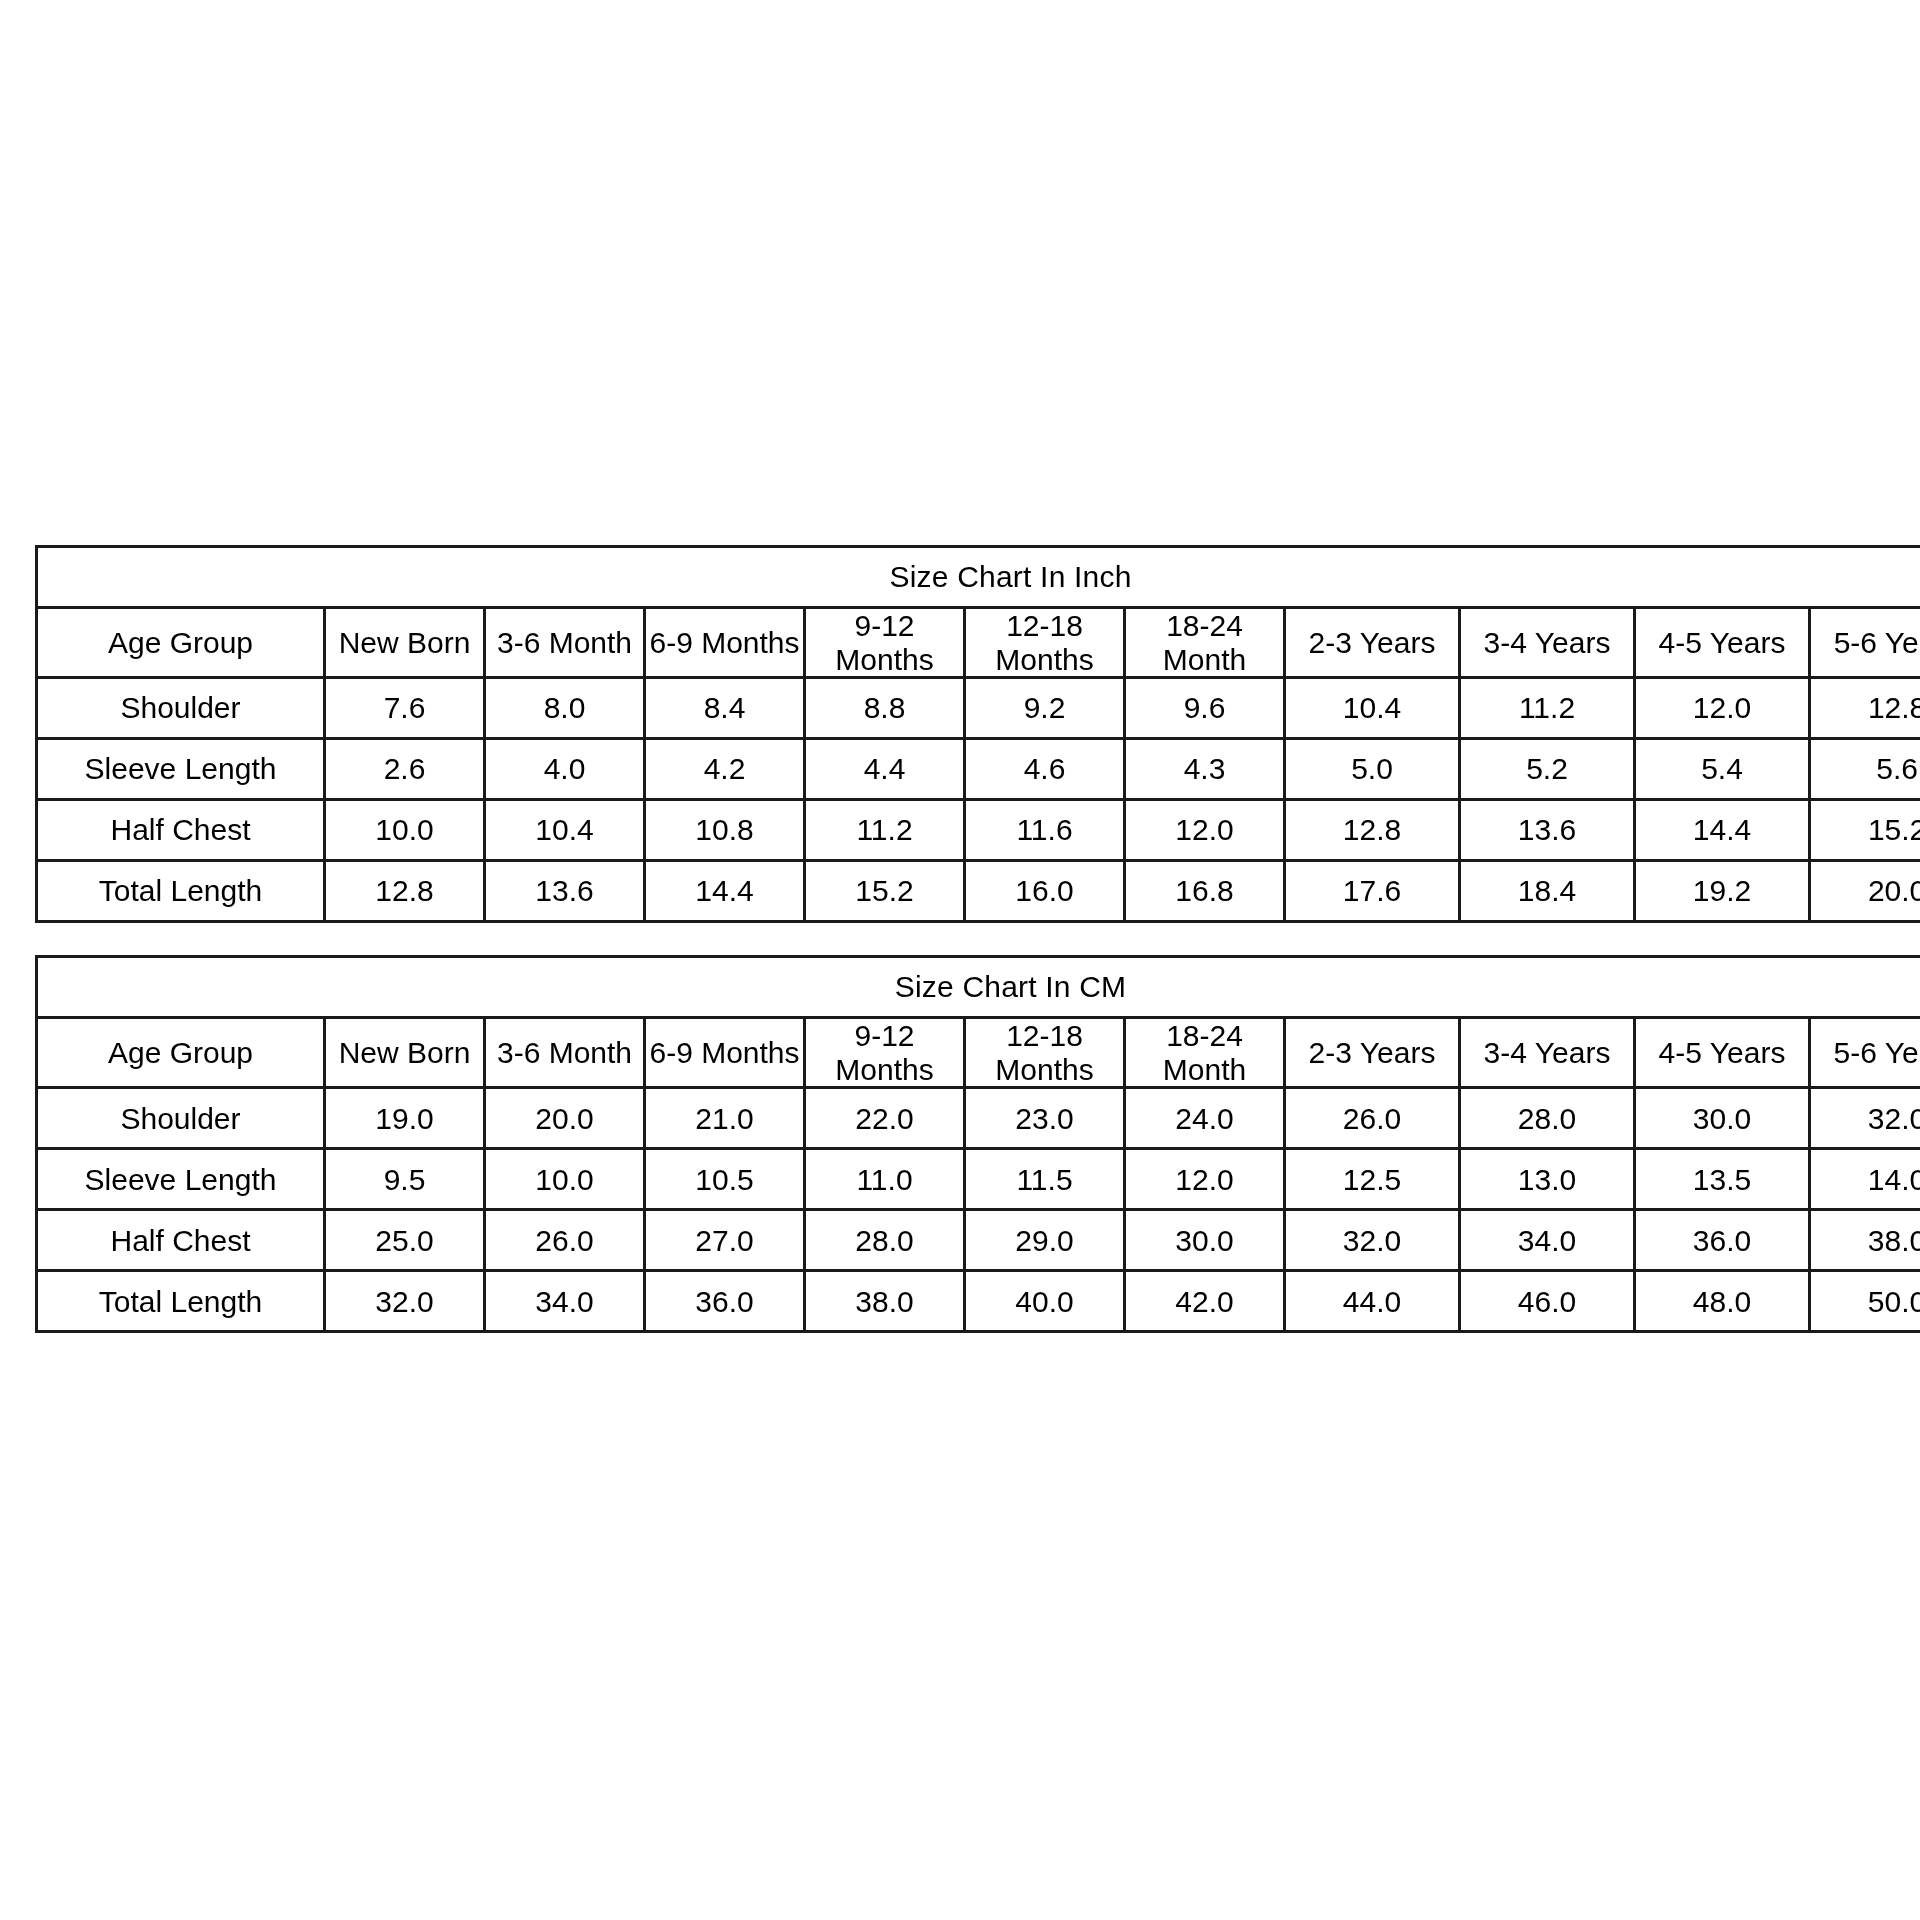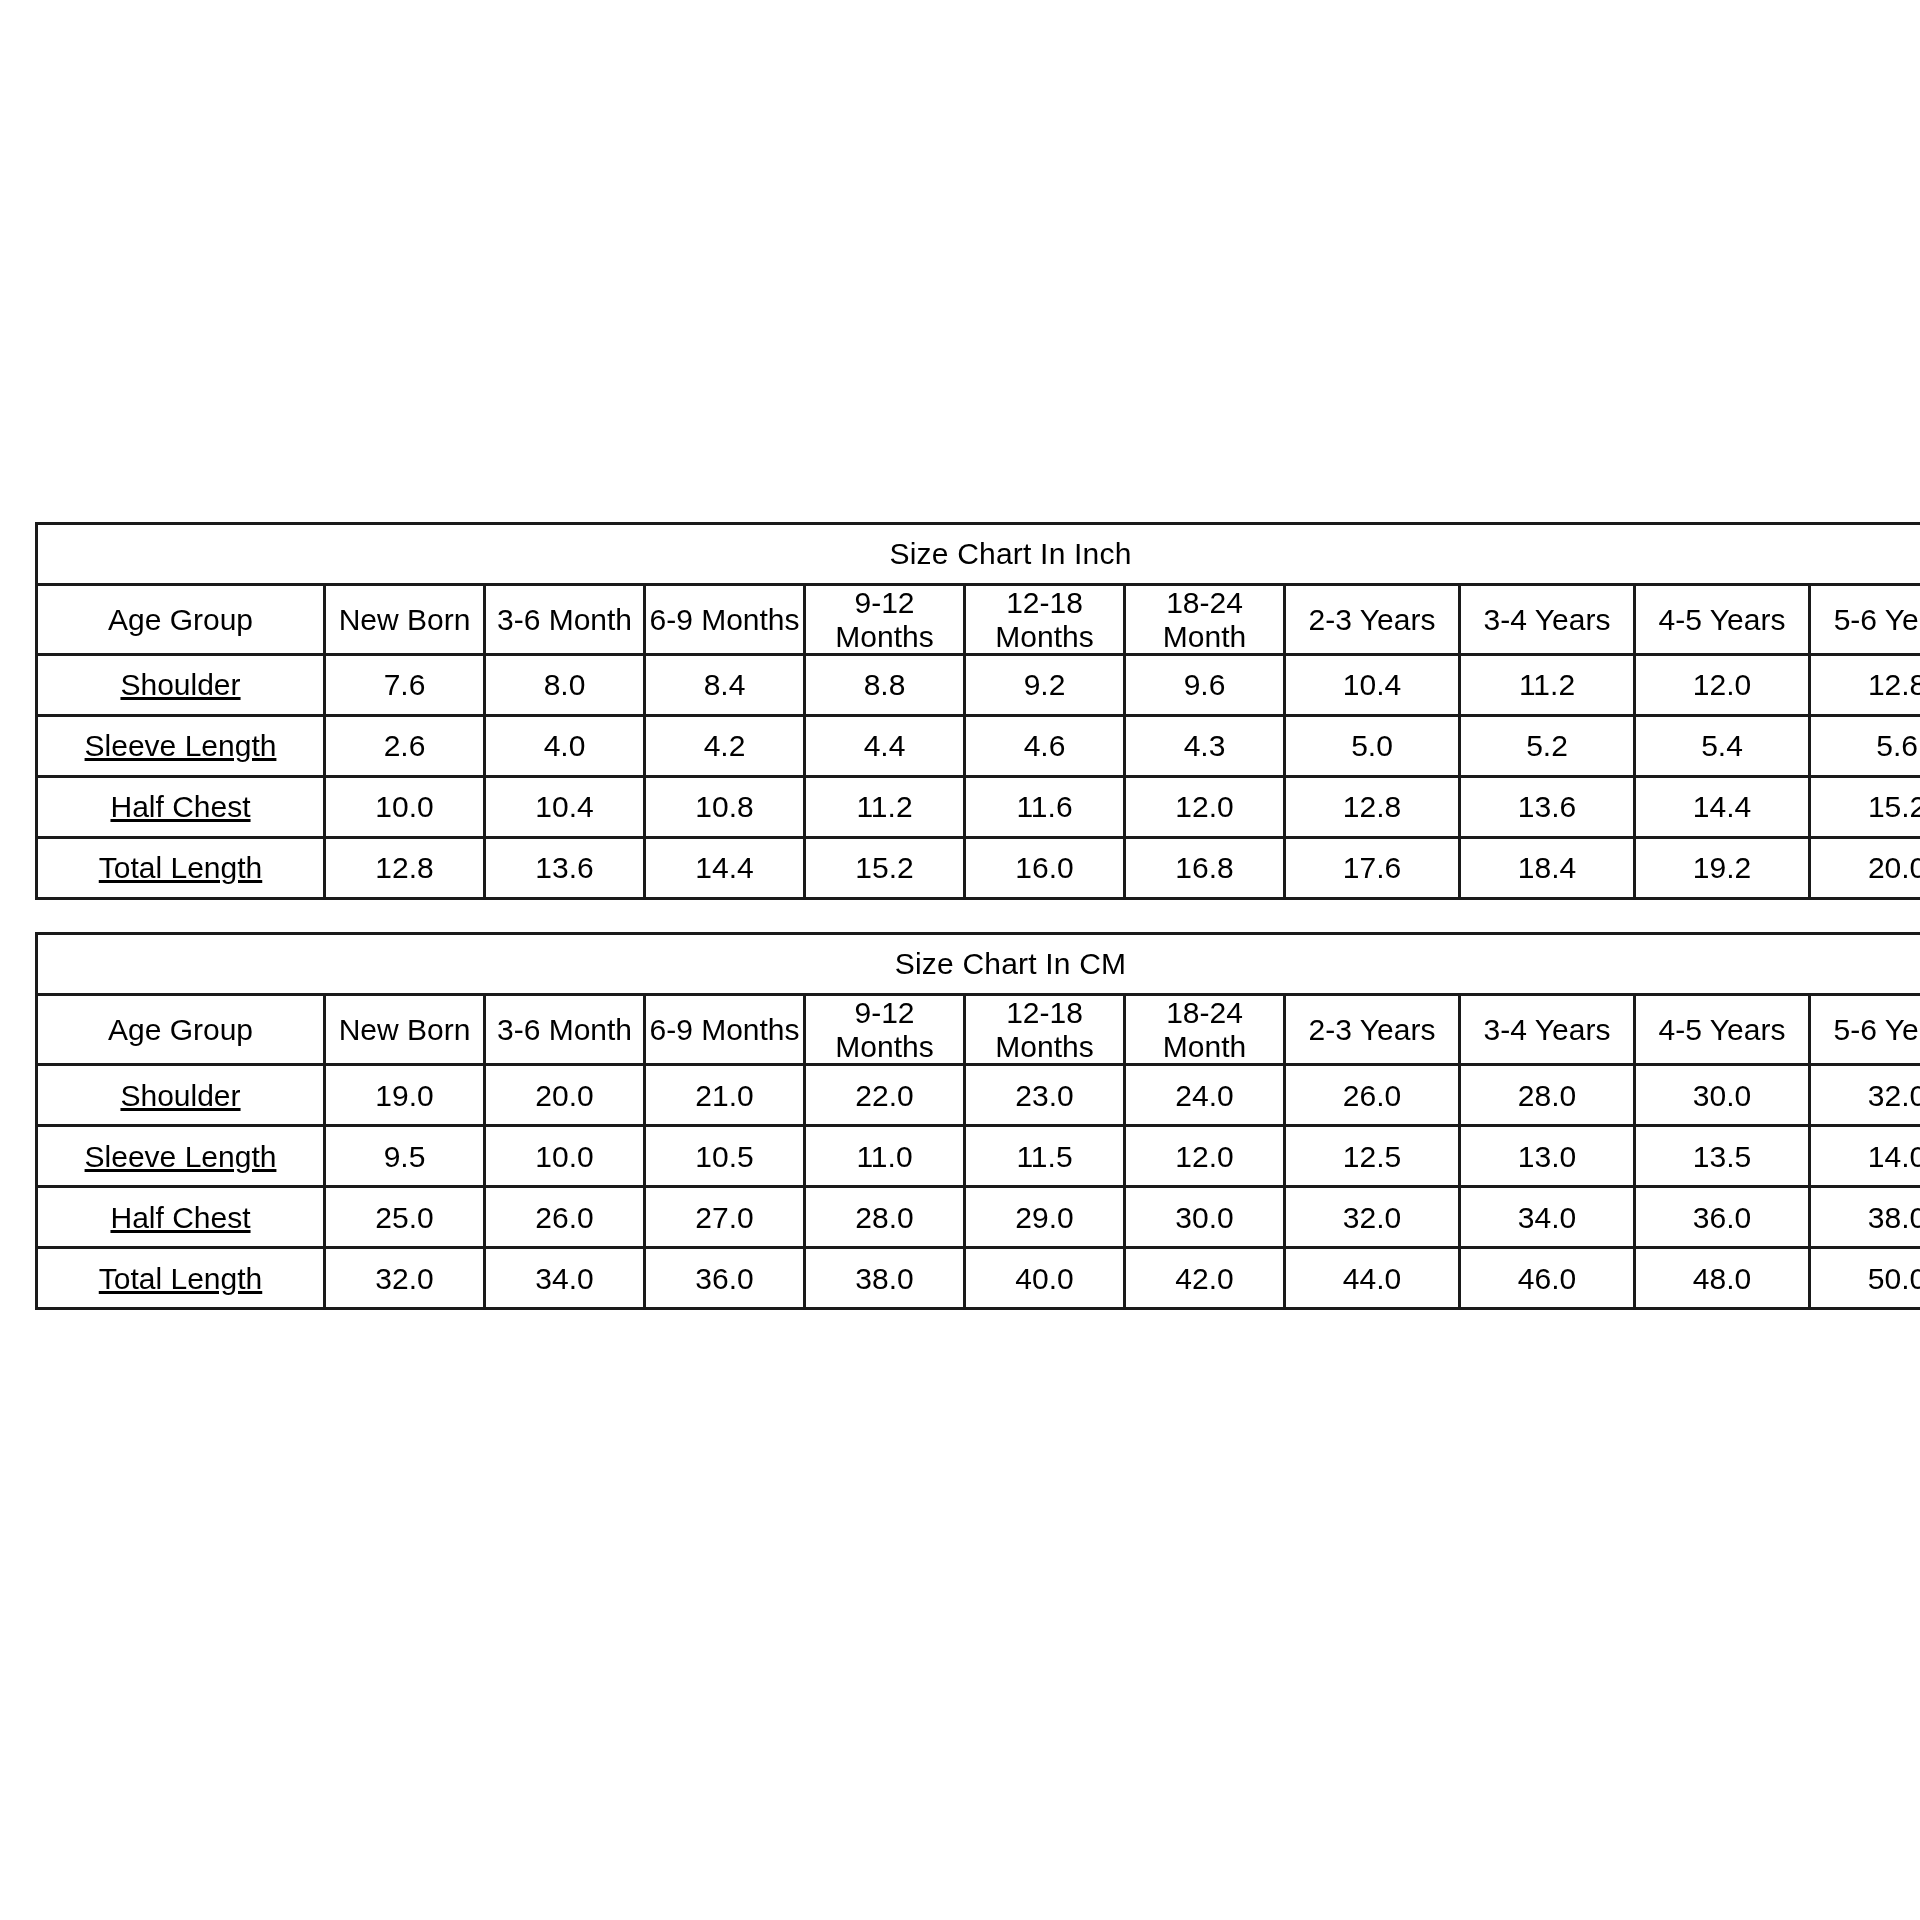--- a/index.html
+++ b/index.html
@@ -10,21 +10,21 @@
   body {
     width: 1920px;
     height: 1920px;
     font-family: "Liberation Sans", sans-serif;
     color: #000000;
     position: relative;
   }
   .sheet {
     position: absolute;
     left: 35px;
-    top: 522px;
+    top: 545px;
     width: 1850px;
   }
   table.size-chart {
     border-collapse: collapse;
     table-layout: fixed;
     width: 1850px;
     background: #ffffff;
   }
   table.size-chart td,
   table.size-chart th {
@@ -45,21 +45,20 @@
   }
   .hdr-cell {
     font-weight: bold;
     font-size: 31px;
     height: 84px;
     padding: 0 4px;
   }
   .row-label {
     font-weight: bold;
     font-size: 31px;
-    text-decoration: underline;
   }
   
   col.c-label { width: 288px; }
   col.c-d     { width: 160px; }
   col.c-w     { width: 175px; }
   .gap {
     height: 32px;
   }
 </style>
 </head>

